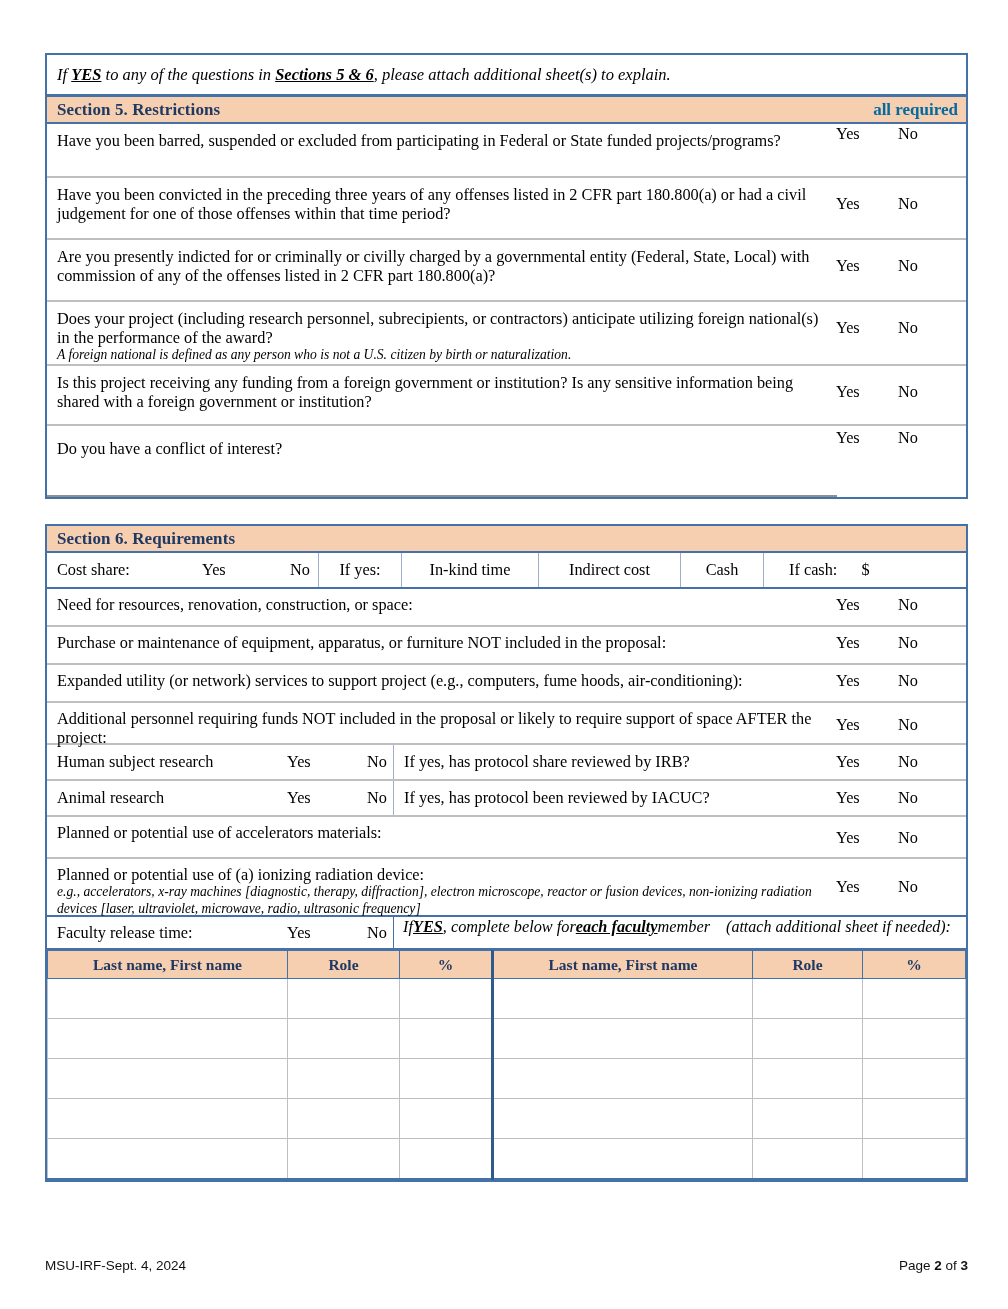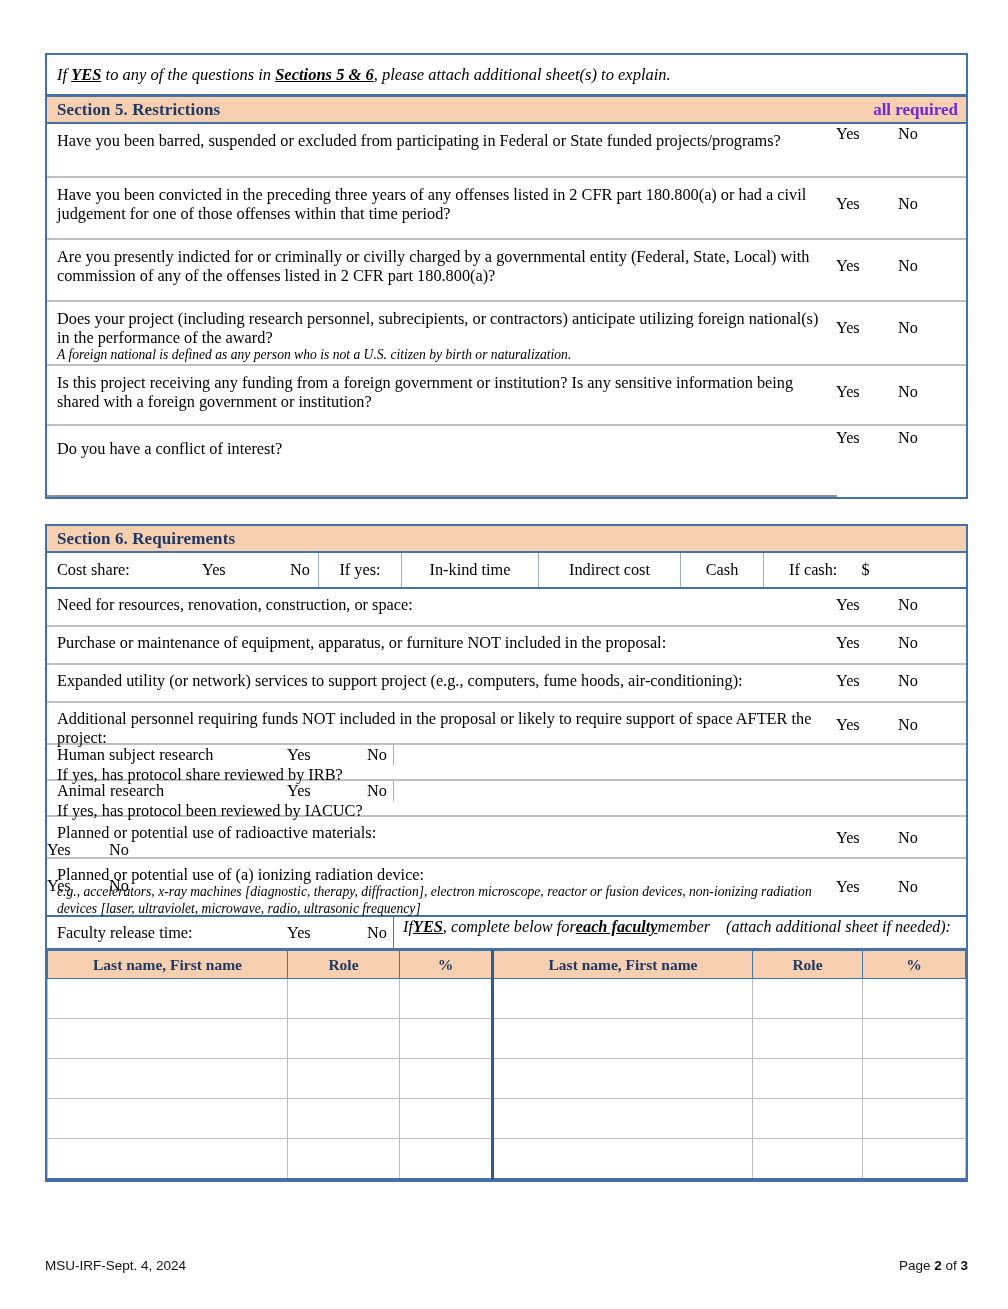--- a/index.html
+++ b/index.html
@@ -62,21 +62,21 @@
     justify-content: space-between;
     padding: 0 8px 0 10px;
   }
   .sec-head-title {
     color: #1F3864;
     font-weight: bold;
     font-size: 17px;
     letter-spacing: 0.1px;
   }
   .sec-head-right {
-    color: #6d28d9;
+    color: #0369a1;
     font-weight: bold;
     font-size: 17px;
   }
 
   
   .q-wrap {
     border-left: 2px solid #4472A8;
     border-right: 2px solid #4472A8;
     border-bottom: 2px solid #4472A8;
     box-sizing: border-box;
@@ -181,21 +181,20 @@
   }
 
   
   .split-row {
     display: flex;
     align-items: stretch;
     border-bottom: 2px solid #BFBFBF;
     box-sizing: border-box;
     height: 36px;
     font-size: 16.3px;
-    flex-direction: column;
   }
   .split-left {
     width: 347px;
     position: relative;
     border-right: 1px solid #9BAFC9;
     display: flex;
     align-items: center;
     padding-left: 10px;
     box-sizing: border-box;
   }
@@ -435,21 +434,21 @@
       </div>
       <div class="split-right">If yes, has protocol been reviewed by IACUC?</div>
       <div class="split-yn">
         <span class="q-yes">Yes</span>
         <span class="q-no">No</span>
       </div>
     </div>
 
     <div class="req-row" style="height:42px">
       <div class="req-text">
-        <span>Planned or potential use of radioactive materials:</span>
+        <span>Planned or potential use of accelerators materials:</span>
       </div>
       <div class="req-yn" style="padding-top:11px">
         <span class="q-yes">Yes</span>
         <span class="q-no">No</span>
       </div>
     </div>
 
     <div class="req-row" style="height:58px;border-bottom:2px solid #4472A8;">
       <div class="req-text">
         <span>Planned or potential use of (a) ionizing radiation device:</span>

